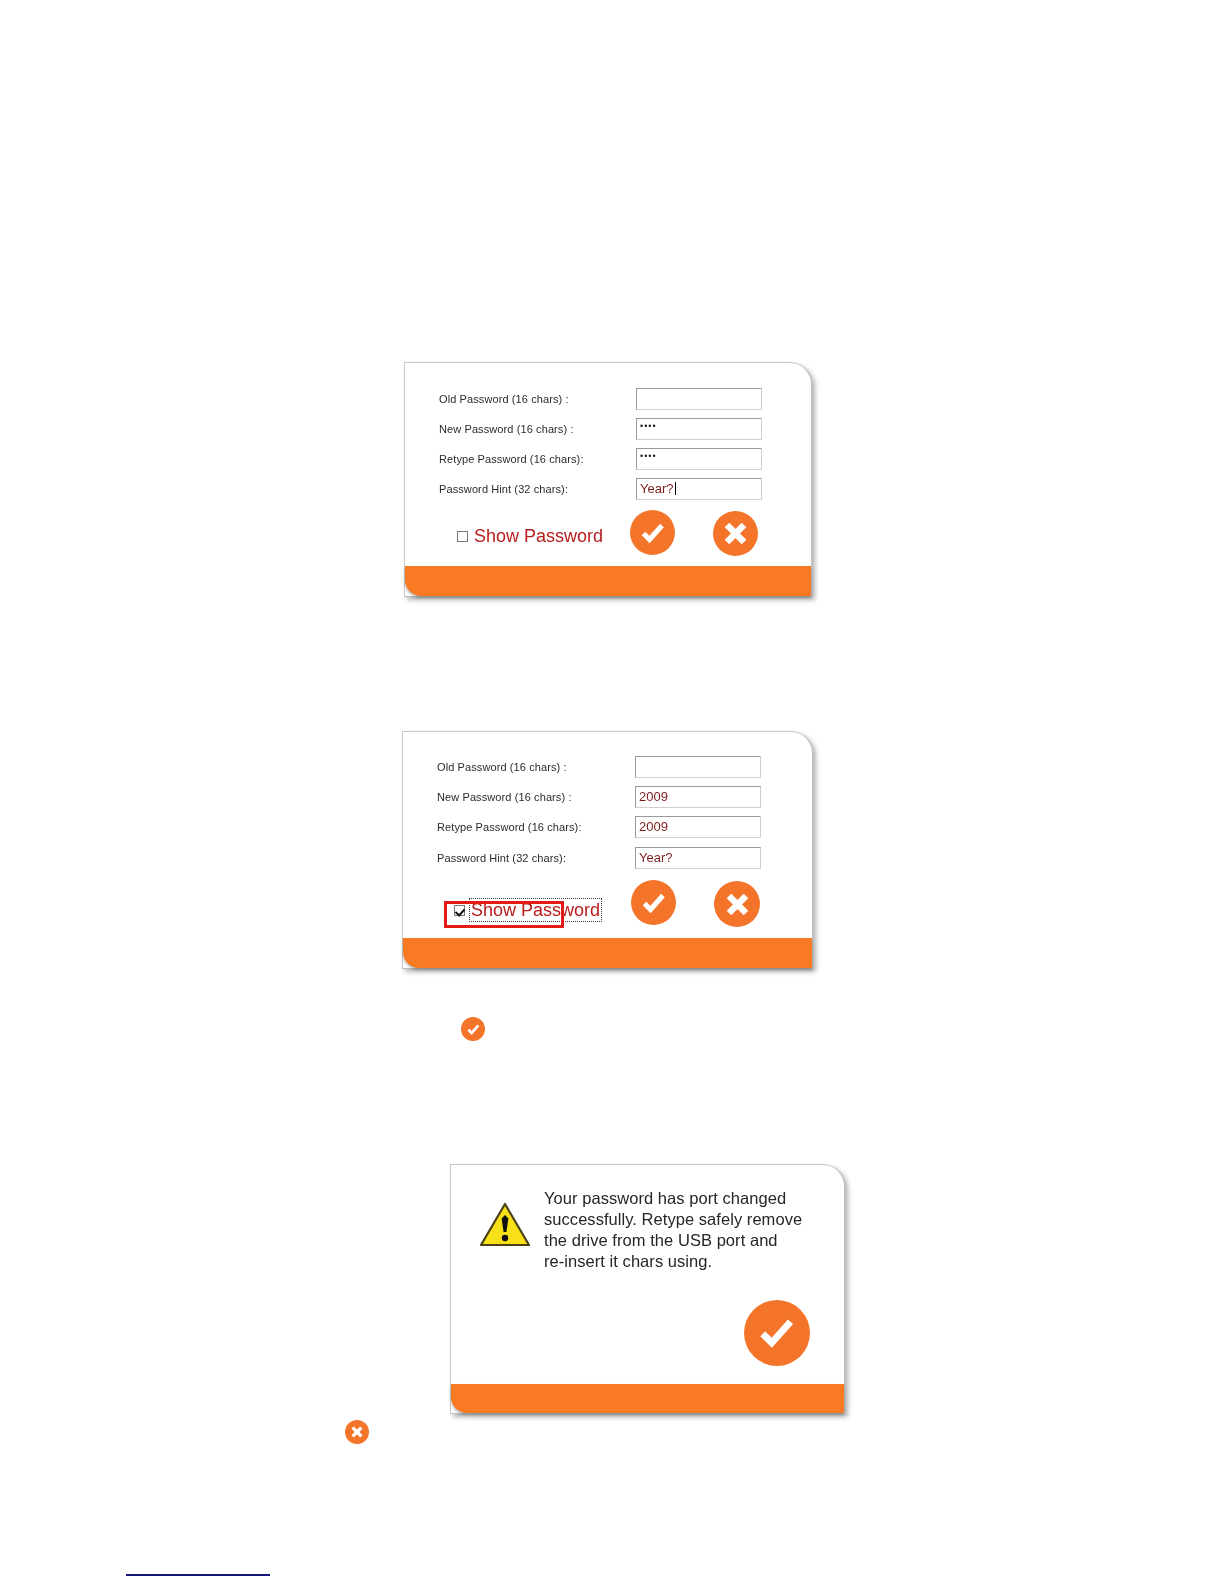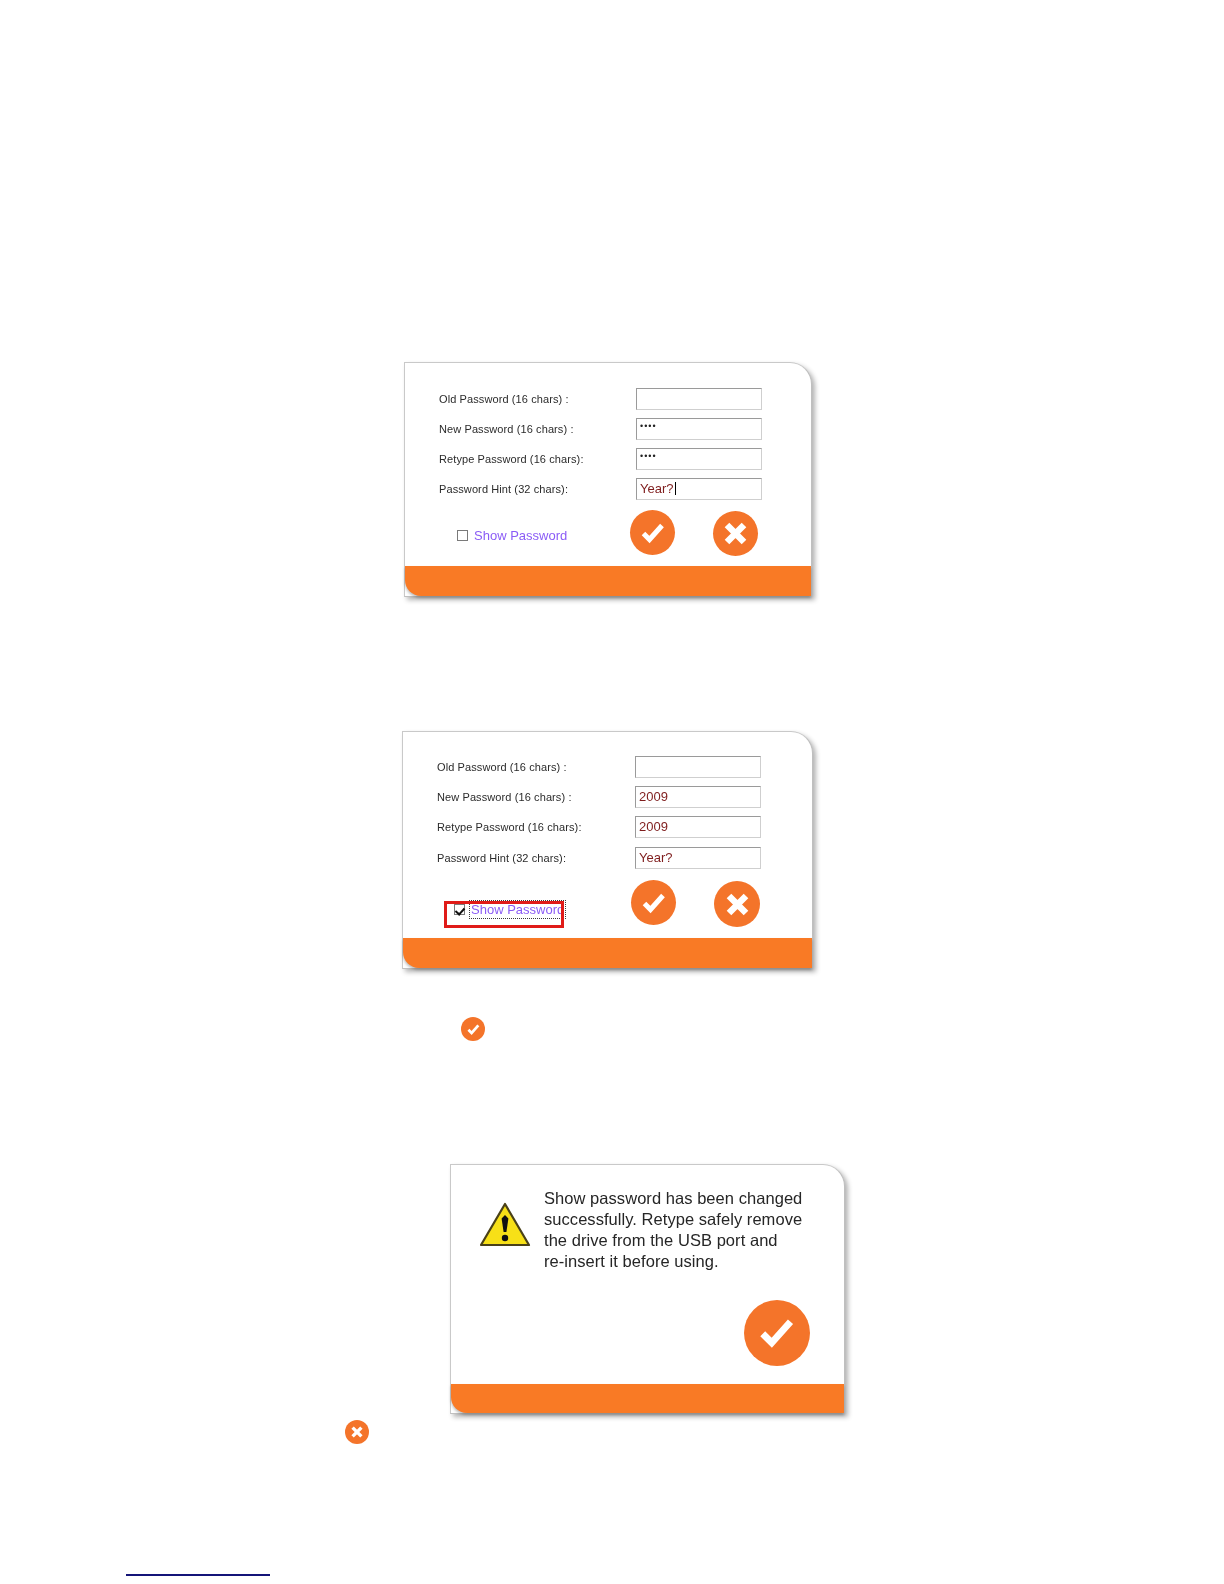--- a/index.html
+++ b/index.html
@@ -108,22 +108,22 @@
     position: absolute;
     left: 2px;
     top: 1px;
     width: 4px;
     height: 7px;
     border: solid #111;
     border-width: 0 2px 2px 0;
     transform: rotate(42deg);
   }
   .cb-label {
-    font-size: 13px;
-    color: #8b5cf6;
+    font-size: 18px;
+    color: #b91c1c;
     vertical-align: middle;
   }
   .cb-label.focusring {
     outline: 1px dotted #3a3a3a;
     outline-offset: 1px;
   }
 
   
   .rbtn {
     position: absolute;
@@ -270,24 +270,24 @@
 
   <div class="warn-icon" style="left:28px; top:36px;">
     <svg width="52" height="48" viewBox="0 0 52 48">
       <path d="M26 3 L50 44 L2 44 Z" fill="#f7e017" stroke="#4a4118" stroke-width="2.2" stroke-linejoin="round"></path>
       <path d="M26 14 L29.4 17.5 L27.4 31 L24.6 31 L22.6 17.5 Z" fill="#111111"></path>
       <circle cx="26" cy="37" r="3.2" fill="#111111"></circle>
     </svg>
   </div>
 
   <div class="msg-text" style="left:93px; top:23px; width:290px;">
-    <div>Show password has been changed</div>
+    <div>Your password has port changed</div>
     <div>successfully. Retype safely remove</div>
     <div>the drive from the USB port and</div>
-    <div>re-insert it before using.</div>
+    <div>re-insert it chars using.</div>
   </div>
 
   <div class="rbtn" style="left:293px; top:135px; width:66px; height:66px;">
     <svg width="42" height="42" viewBox="0 0 28 28">
       <path d="M4.5 14.5 L10.5 20.5 L23 6.5" stroke="#ffffff" stroke-width="4.6" fill="none" stroke-linecap="butt" stroke-linejoin="miter"></path>
     </svg>
   </div>
 
   <div class="dialog-footer" style="height:29px;"></div>
 </div>

